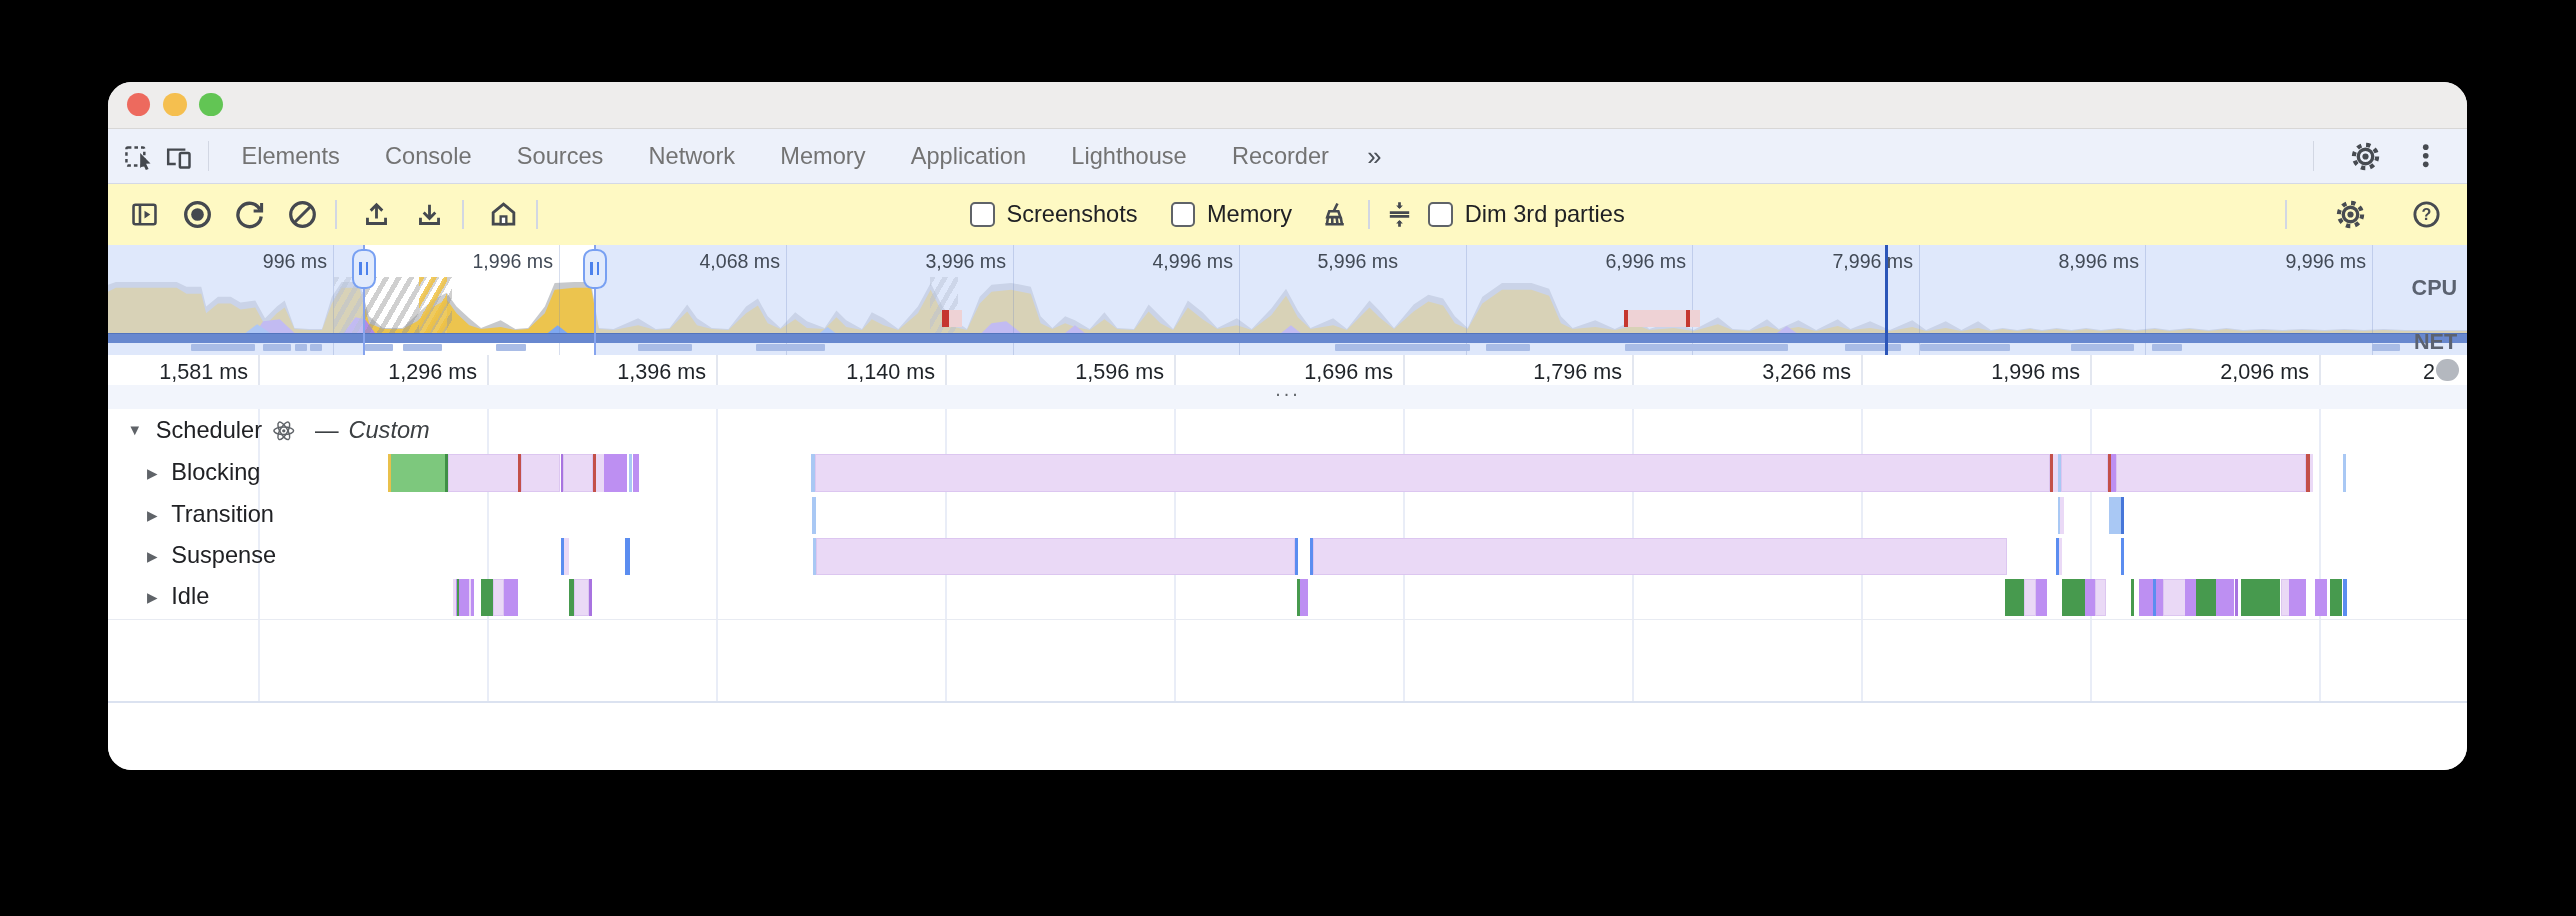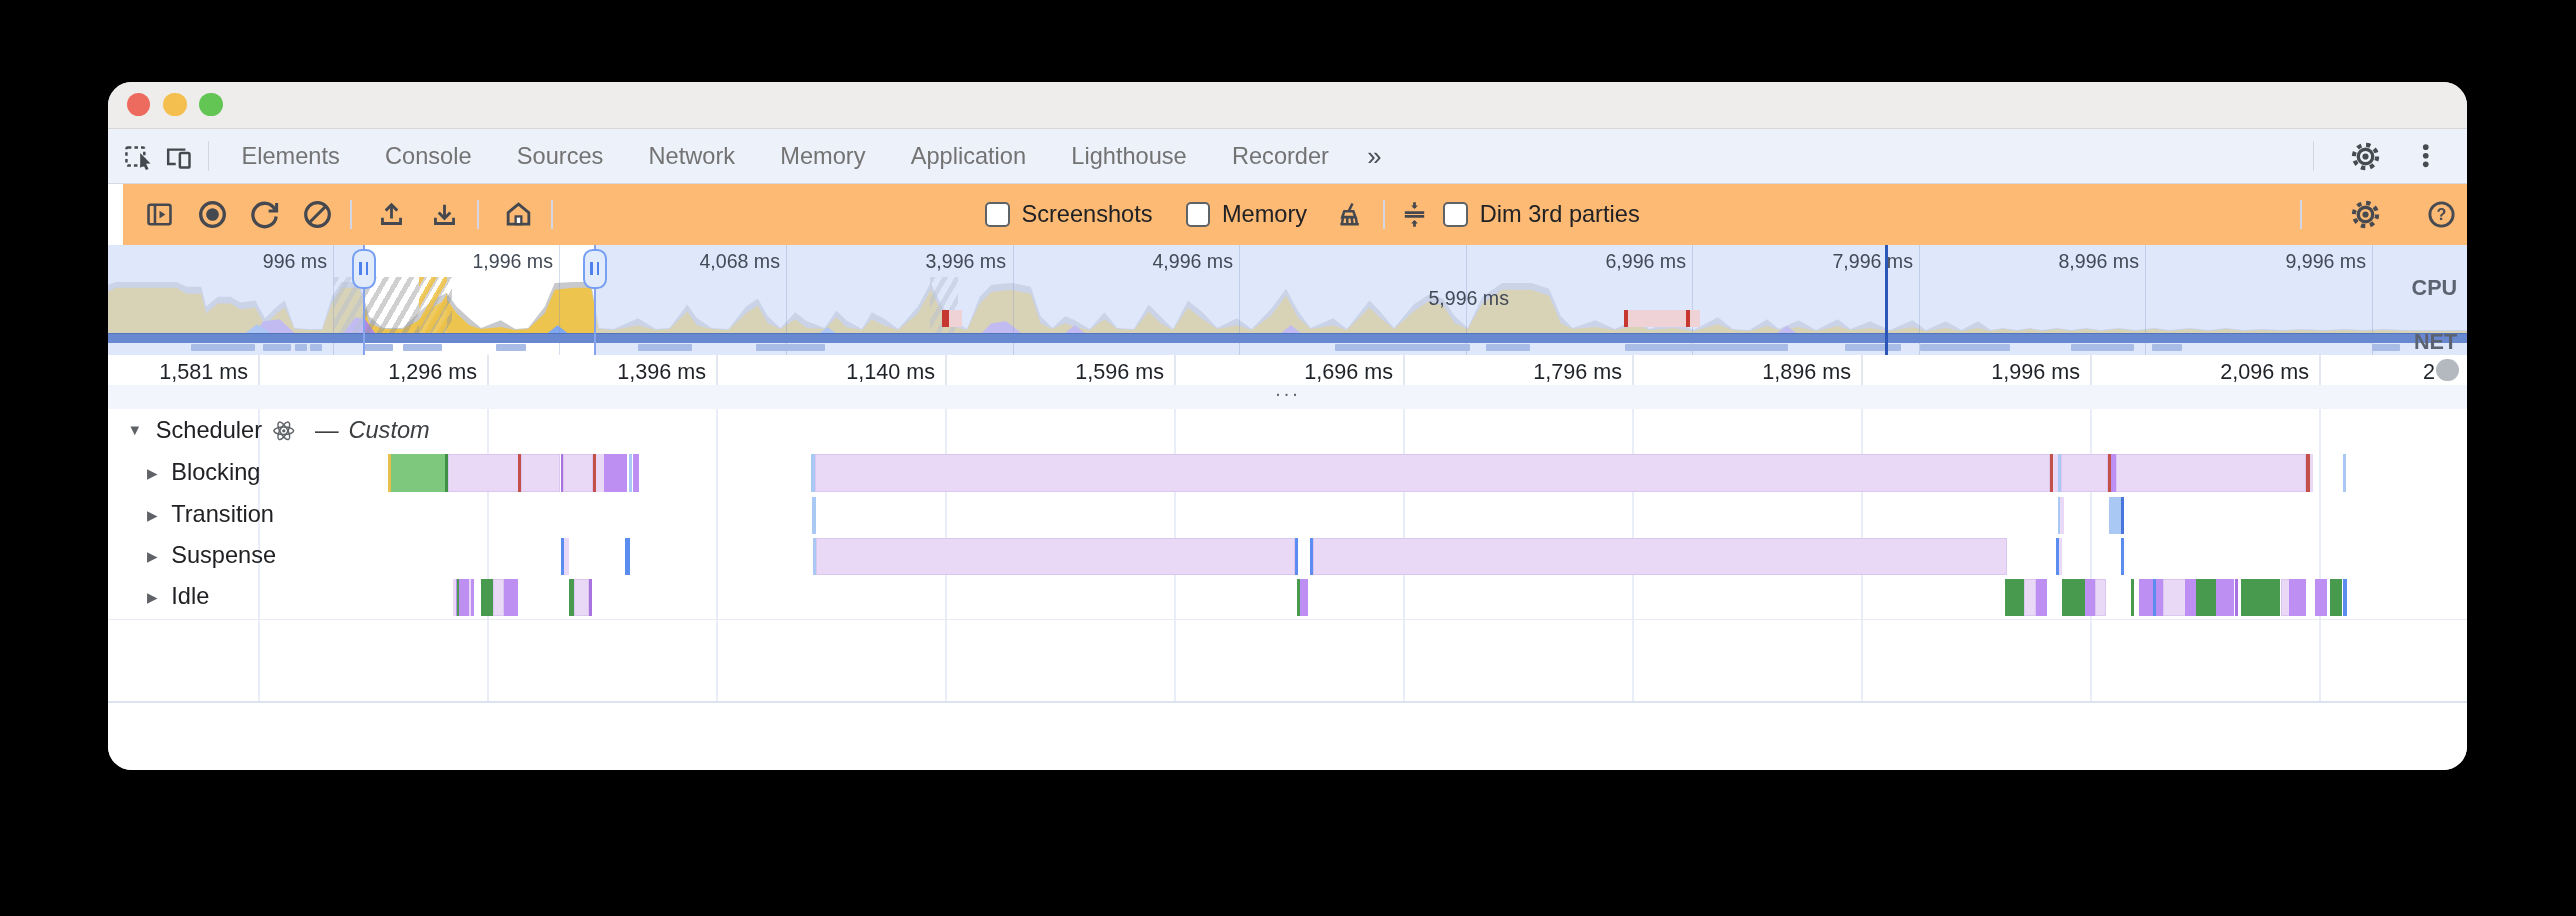--- a/index.html
+++ b/index.html
@@ -14,21 +14,21 @@
     display:flex;align-items:center;}
   .tabicon{width:39px;height:39px;display:flex;align-items:center;justify-content:center;flex:0 0 auto;}
   .vsep{width:1.5px;height:29.5px;background:#d2d7e3;margin:0 9.8px;flex:0 0 auto;}
   #tabs-list{display:flex;align-items:stretch;height:100%;}
   .tab{display:flex;align-items:center;padding:0 22.6px;font-size:23.6px;color:#737373;position:relative;cursor:default;white-space:nowrap;}
   .tab.active{color:#1a66d0;}
   .tab.active::after{content:"";position:absolute;left:9.8px;right:9.8px;bottom:0;height:4.9px;border-radius:3.9px 3.9px 0 0;background:#1a66d0;}
   .moretabs{font-size:25.5px;color:#4b5057;padding:0 15.7px;}
   #tabbar-right{margin-left:auto;display:flex;align-items:center;gap:21.6px;padding-right:21.6px;}
   
-  #toolbar{position:absolute;left:0;top:102px;width:100%;height:61px;background:#fdba74;display:flex;align-items:center;margin-left:15px;}
+  #toolbar{position:absolute;left:0;top:102px;width:100%;height:61px;background:#fef9c3;display:flex;align-items:center;}
   .tbicon{width:45px;height:45px;display:flex;align-items:center;justify-content:center;border-radius:5.9px;flex:0 0 auto;margin-left:7.9px;}
   .cb{display:flex;align-items:center;margin-right:33px;flex:0 0 auto;}
   .cb .box{width:20.6px;height:20.6px;border:2.4px solid #5f6368;border-radius:4.9px;background:#fff;margin-right:11.8px;}
   .cb .lbl{font-size:23.6px;color:#202124;white-space:nowrap;}
   #toolbar-mid{position:absolute;left:862px;top:0;height:61px;display:flex;align-items:center;}
   #toolbar-right{position:absolute;right:17.7px;top:0;height:61px;display:flex;align-items:center;gap:23.6px;}
   
   #overview{position:absolute;left:0;top:163px;width:100%;height:110px;background:#fff;overflow:hidden;}
   .ov-grid{position:absolute;top:0;bottom:0;width:1px;background:rgba(110,135,195,.28);}
   .ov-label{position:absolute;top:4.9px;width:147px;text-align:right;font-size:19.6px;color:#424a56;}
@@ -279,21 +279,21 @@
         <div class="netseg" style="left: 1963px; width: 63px;"></div>
         <div class="netseg" style="left: 2044px; width: 29.5px;"></div>
         <div class="netseg" style="left: 2264px; width: 27.5px;"></div>
       </div>
     <div id="ov-labels">
         <div class="ov-label" style="left: 72px;">996 ms</div>
         <div class="ov-label" style="left: 298px;">1,996 ms</div>
         <div class="ov-label" style="left: 525px;">4,068 ms</div>
         <div class="ov-label" style="left: 751px;">3,996 ms</div>
         <div class="ov-label" style="left: 978px;">4,996 ms</div>
-        <div class="ov-label" style="left: 1254px; margin-top: 37px;">5,996 ms</div>
+        <div class="ov-label" style="left: 1143px;">5,996 ms</div>
         <div class="ov-label" style="left: 1431px;">6,996 ms</div>
         <div class="ov-label" style="left: 1658px;">7,996 ms</div>
         <div class="ov-label" style="left: 1884px;">8,996 ms</div>
         <div class="ov-label" style="left: 2111px;">9,996 ms</div>
       </div>
     <div id="ov-markers">
         <div class="redmark" style="left: 834px; width: 6.9px; background: rgb(197, 55, 47);"></div>
         <div class="redmark" style="left: 841px; width: 12.8px; background: rgb(238, 210, 213);"></div>
         <div class="redmark" style="left: 1516px; width: 3.9px; background: rgb(197, 55, 47);"></div>
         <div class="redmark" style="left: 1520px; width: 58px; background: rgb(238, 210, 213);"></div>
@@ -329,21 +329,21 @@
         <div class="rl-grid" style="left: 2211px;"></div>
       </div>
     <div id="rl-labels">
         <div class="rl-label" style="left: -6.9px;">1,581 ms</div>
         <div class="rl-label" style="left: 222px;">1,296 ms</div>
         <div class="rl-label" style="left: 451px;">1,396 ms</div>
         <div class="rl-label" style="left: 680px;">1,140 ms</div>
         <div class="rl-label" style="left: 909px;">1,596 ms</div>
         <div class="rl-label" style="left: 1138px;">1,696 ms</div>
         <div class="rl-label" style="left: 1367px;">1,796 ms</div>
-        <div class="rl-label" style="left: 1596px;">1,896 ms</div>
+        <div class="rl-label" style="left: 1596px;">3,266 ms</div>
         <div class="rl-label" style="left: 1825px;">1,996 ms</div>
         <div class="rl-label" style="left: 2054px;">2,096 ms</div>
       </div>
     <span class="rl-label" id="rl-partial" style="left:2248px;width:79px;">2</span>
     <div id="scroll-thumb"></div>
   </div>
 
   <div id="divider">
     <span class="dots">···</span>
   </div>

